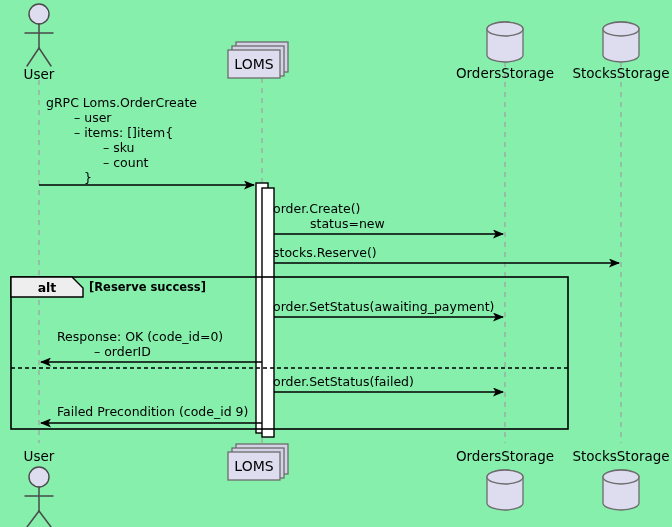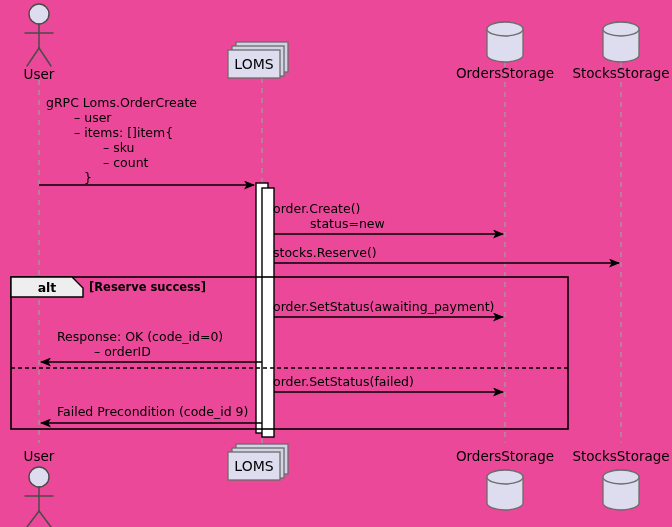--- a/index.html
+++ b/index.html
@@ -8,21 +8,21 @@
     padding: 0;
     background: #ffffff;
   }
   body {
     font-family: "DejaVu Sans", "Liberation Sans", sans-serif;
   }
   #diagram-root {
     position: relative;
     width: 672px;
     height: 527px;
-    background: #ec4899;
+    background: #86efac;
     overflow: hidden;
   }
   svg#seq-svg {
     position: absolute;
     left: 0;
     top: 0;
     width: 672px;
     height: 527px;
     display: block;
   }

